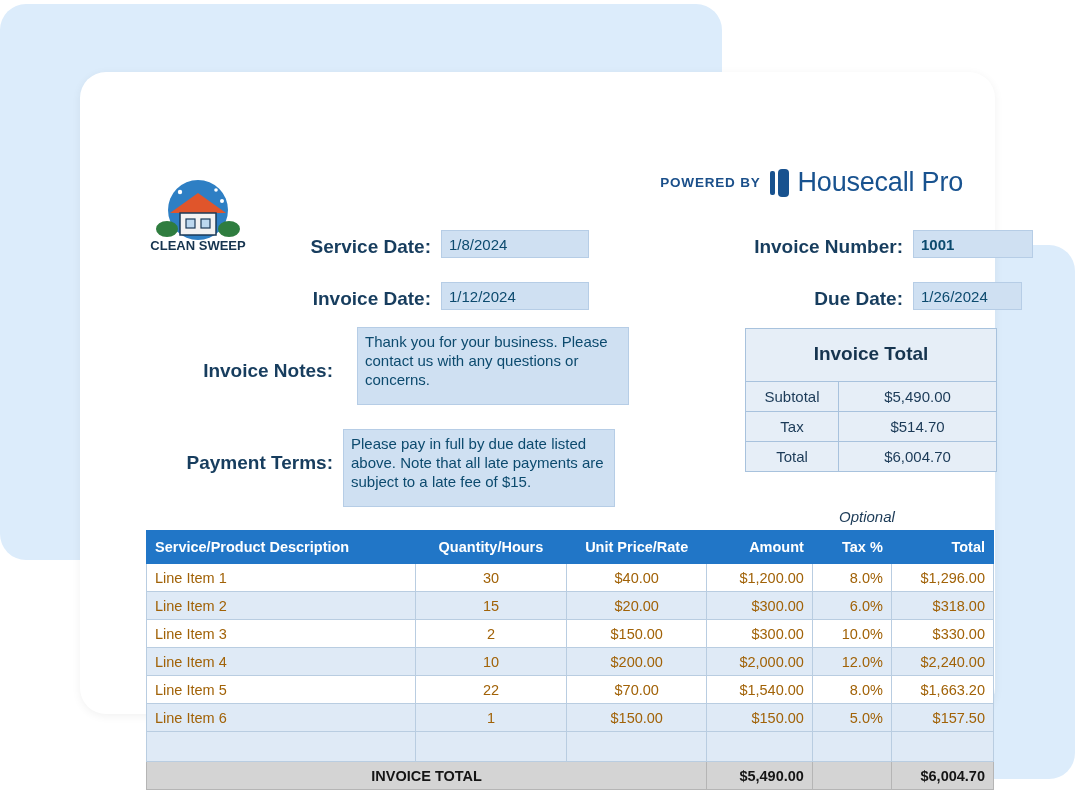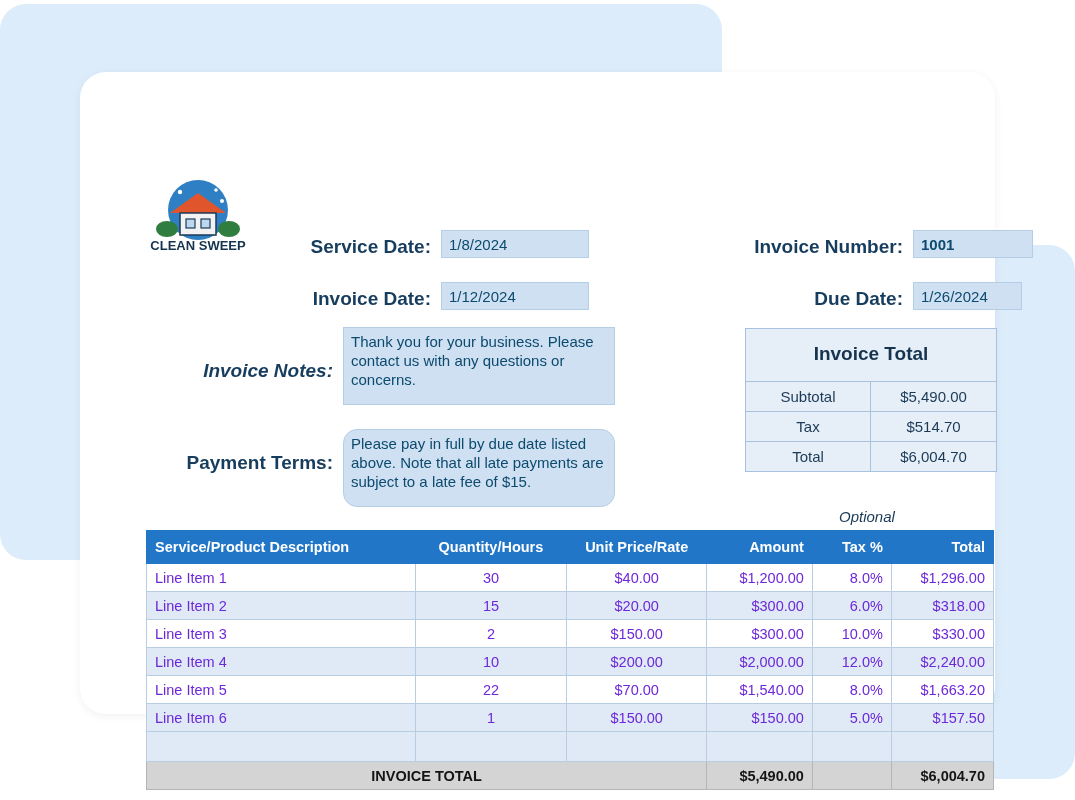--- a/index.html
+++ b/index.html
@@ -114,26 +114,26 @@
 
   #f-invoice-date { left: 183px; top: 190px; }
   #f-invoice-date .field-label { width: 135px; padding-top: 5px; margin-right: 10px; }
   #f-invoice-date .field-value { width: 148px; height: 28px; }
 
   #f-due-date { left: 660px; top: 190px; }
   #f-due-date .field-label { width: 130px; padding-top: 5px; margin-right: 10px; }
   #f-due-date .field-value { width: 109px; height: 28px; }
 
   #f-invoice-notes { left: 60px; top: 235px; }
-  #f-invoice-notes .field-label { width: 160px; padding-top: 32px; margin-right: 10px; font-style: italic; }
+  #f-invoice-notes .field-label { width: 160px; padding-top: 32px; margin-right: 24px; }
   #f-invoice-notes .field-value { width: 272px; height: 78px; }
 
   #f-payment-terms { left: 60px; top: 337px; }
   #f-payment-terms .field-label { width: 160px; padding-top: 22px; margin-right: 10px; }
-  #f-payment-terms .field-value { width: 272px; height: 78px; border-radius: 14px; }
+  #f-payment-terms .field-value { width: 272px; height: 78px; }
 
   
   #invoice-total-box {
     position: absolute;
     left: 632px;
     top: 236px;
     width: 252px;
     border: 1px solid #a8c2dd;
     background: #e6eef7;
     box-sizing: border-box;
@@ -148,21 +148,21 @@
   }
   .tot-row {
     display: flex;
     border-bottom: 1px solid #a8c2dd;
   }
   .tot-row:last-child { border-bottom: none; }
   .tot-key {
     width: 92px;
     text-align: center;
     font-size: 15px;
-    padding: 6px 16px;
+    padding: 6px 0;
     border-right: 1px solid #a8c2dd;
     color: #1b3a57;
   }
   .tot-val {
     flex: 1;
     text-align: center;
     font-size: 15px;
     padding: 6px 0;
     color: #1b3a57;
   }
@@ -192,21 +192,21 @@
     font-weight: bold;
     font-size: 14.5px;
     border: 1px solid #2176c7;
     padding: 5px 8px;
     height: 22px;
   }
   #line-items td {
     border: 1px solid #b9cde1;
     padding: 5px 8px;
     height: 17px;
-    color: #6d28d9;
+    color: #a16207;
   }
   .col-desc  { width: 306px; text-align: left; }
   .col-qty   { width: 146px; text-align: center; }
   .col-rate  { width: 143px; text-align: center; }
   .col-amt   { width: 98px;  text-align: right; }
   .col-tax   { width: 70px;  text-align: right; }
   .col-total { width: 93px;  text-align: right; }
 
   #line-items tbody tr.odd  td { background: #ffffff; }
   #line-items tbody tr.even td { background: #dfeaf6; }
@@ -238,20 +238,30 @@
         <rect x="51" y="40" width="9" height="9" fill="#bcd8ef" stroke="#1b3a57" stroke-width="1.2"></rect>
         <ellipse cx="17" cy="50" rx="11" ry="8" fill="#2f7d3f"></ellipse>
         <ellipse cx="79" cy="50" rx="11" ry="8" fill="#2f7d3f"></ellipse>
         <circle cx="30" cy="13" r="2.2" fill="#ffffff"></circle>
         <circle cx="66" cy="11" r="1.8" fill="#ffffff"></circle>
         <circle cx="72" cy="22" r="2" fill="#ffffff"></circle>
         <text x="48" y="71" font-family="Liberation Sans, sans-serif" font-size="13" font-weight="bold" fill="#16344f" text-anchor="middle">CLEAN SWEEP</text>
       </svg>
     </div>
 
+    <div class="powered">
+      <span class="powered-label">POWERED BY</span>
+      <span class="hc-logo">
+        <svg class="hc-mark" width="20" height="28" viewBox="0 0 20 28">
+          <rect x="0" y="2" width="5" height="24" rx="2" fill="#18528f"></rect>
+          <rect x="8" y="0" width="11" height="28" rx="4" fill="#18528f"></rect>
+        </svg>
+        <span class="hc-word">Housecall Pro</span>
+      </span>
+    </div>
 
     <div class="field" id="f-service-date">
       <div class="field-label">Service Date:</div>
       <div class="field-value">1/8/2024</div>
     </div>
 
     <div class="field" id="f-invoice-number">
       <div class="field-label">Invoice Number:</div>
       <div class="field-value">1001</div>
     </div>

